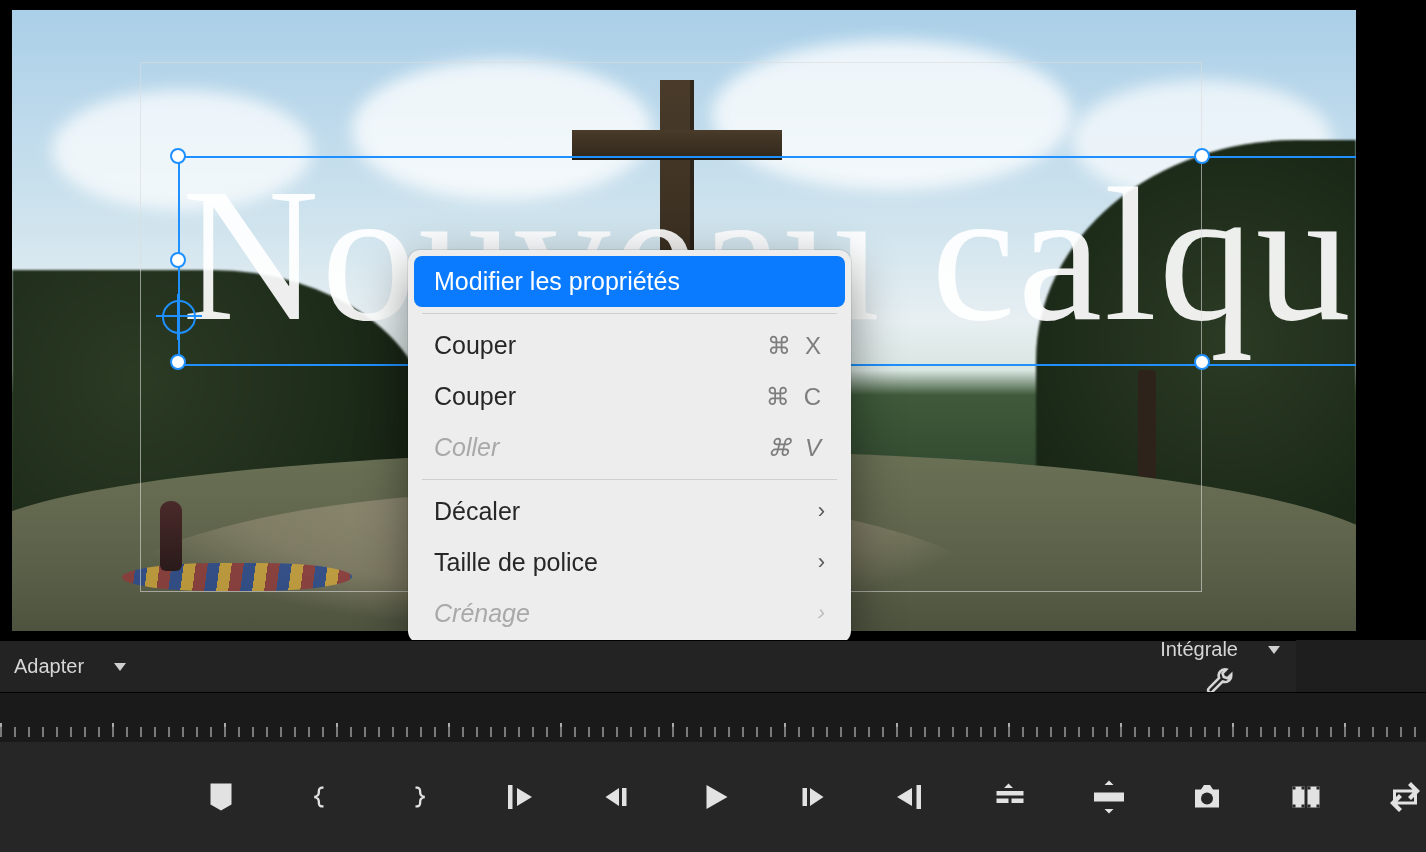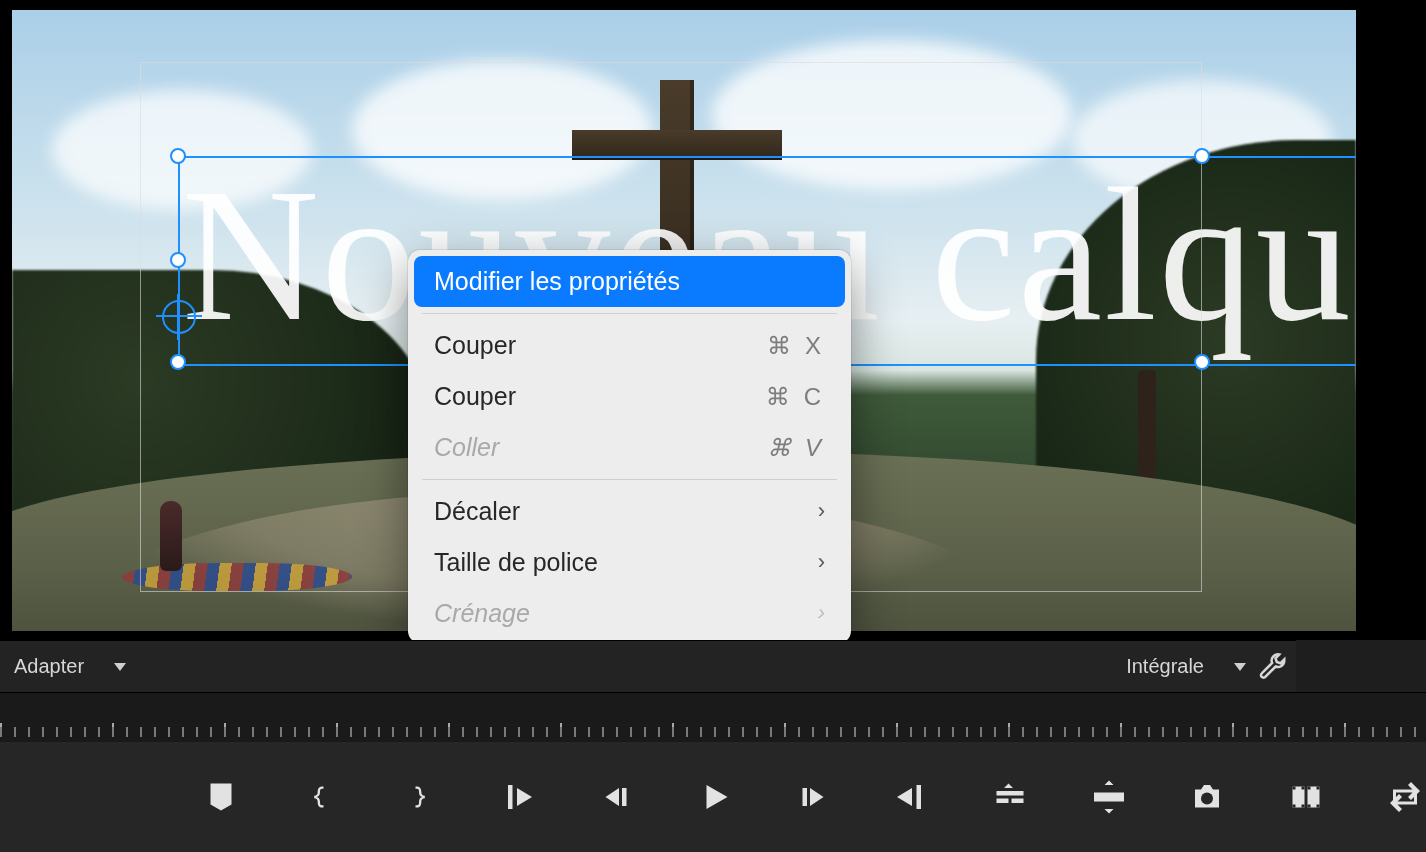--- a/index.html
+++ b/index.html
@@ -269,21 +269,21 @@
     cursor: default;
   }
   .chev {
     display:inline-block;
     width:0;height:0;
     border-left:6px solid transparent;
     border-right:6px solid transparent;
     border-top:8px solid #cfcfcf;
   }
   .viewer-bar-right {
-    display:flex; align-items:center; gap:0;
+    display:flex; align-items:center; gap:0;flex-direction:column;
   }
   .wrench {
     width:34px;height:34px;
     display:flex;align-items:center;justify-content:center;
   }
 
   
   .ruler {
     position:absolute;
     left:0; top:692px; width:1426px; height:50px;

